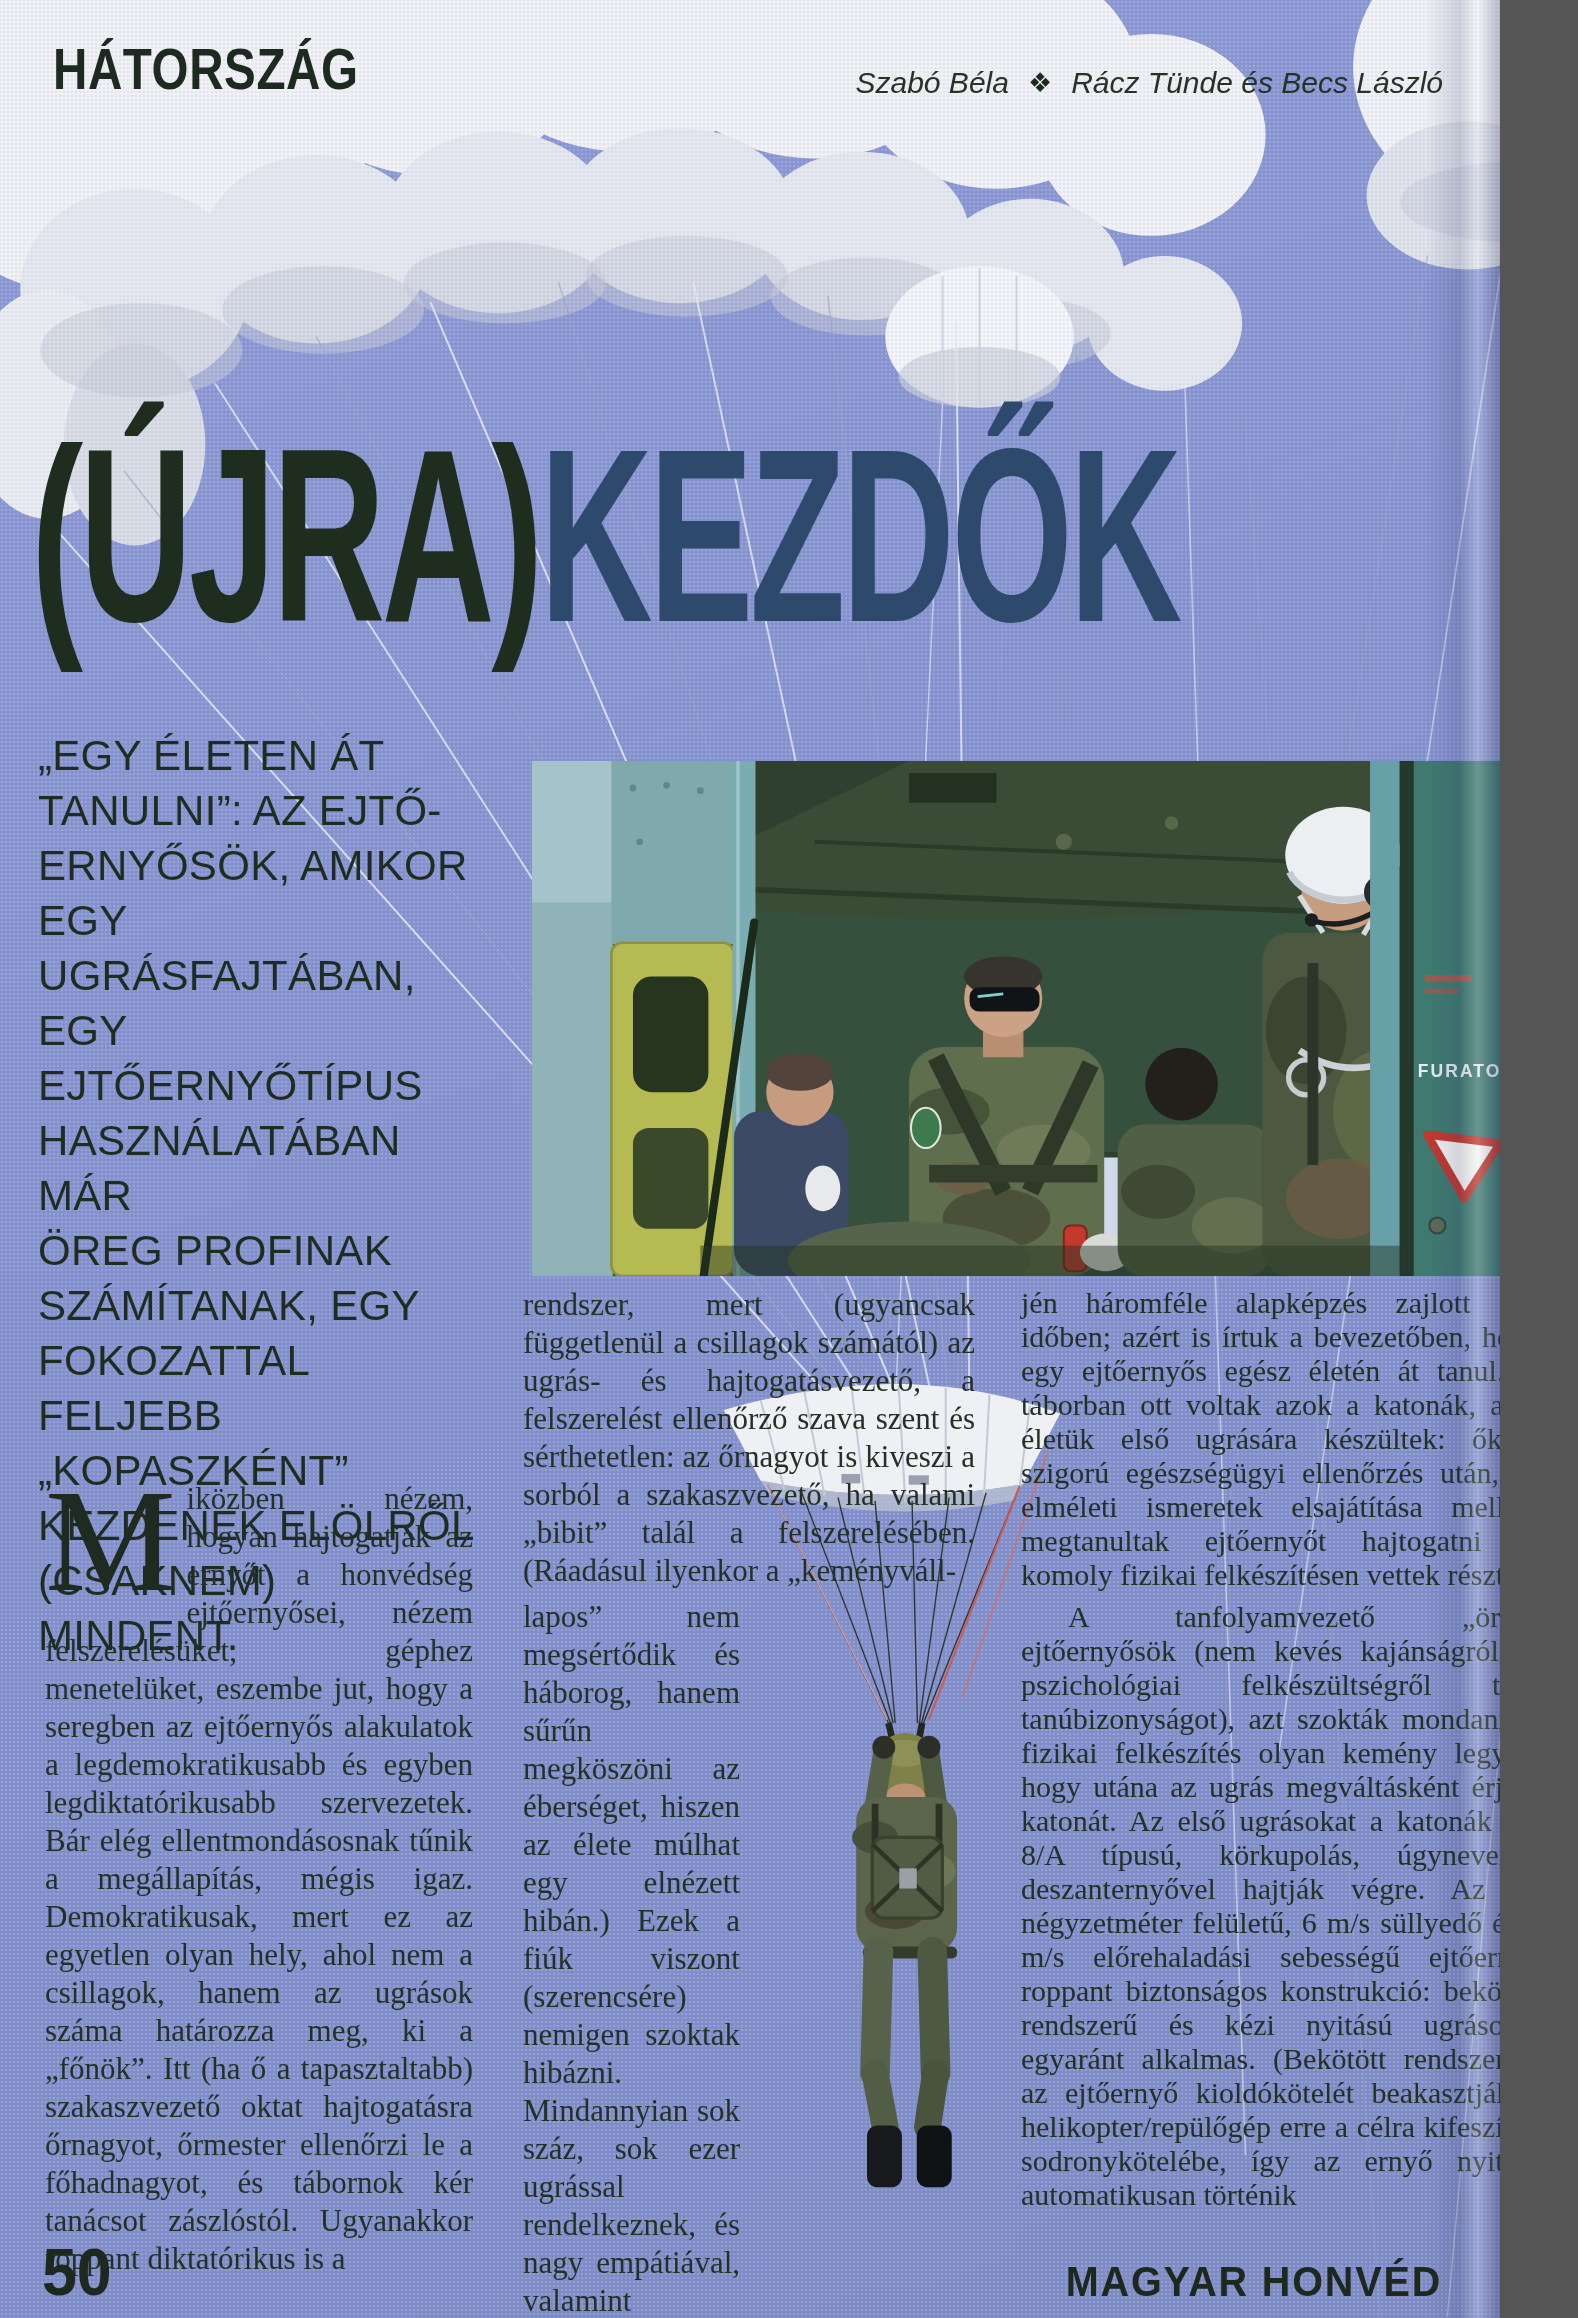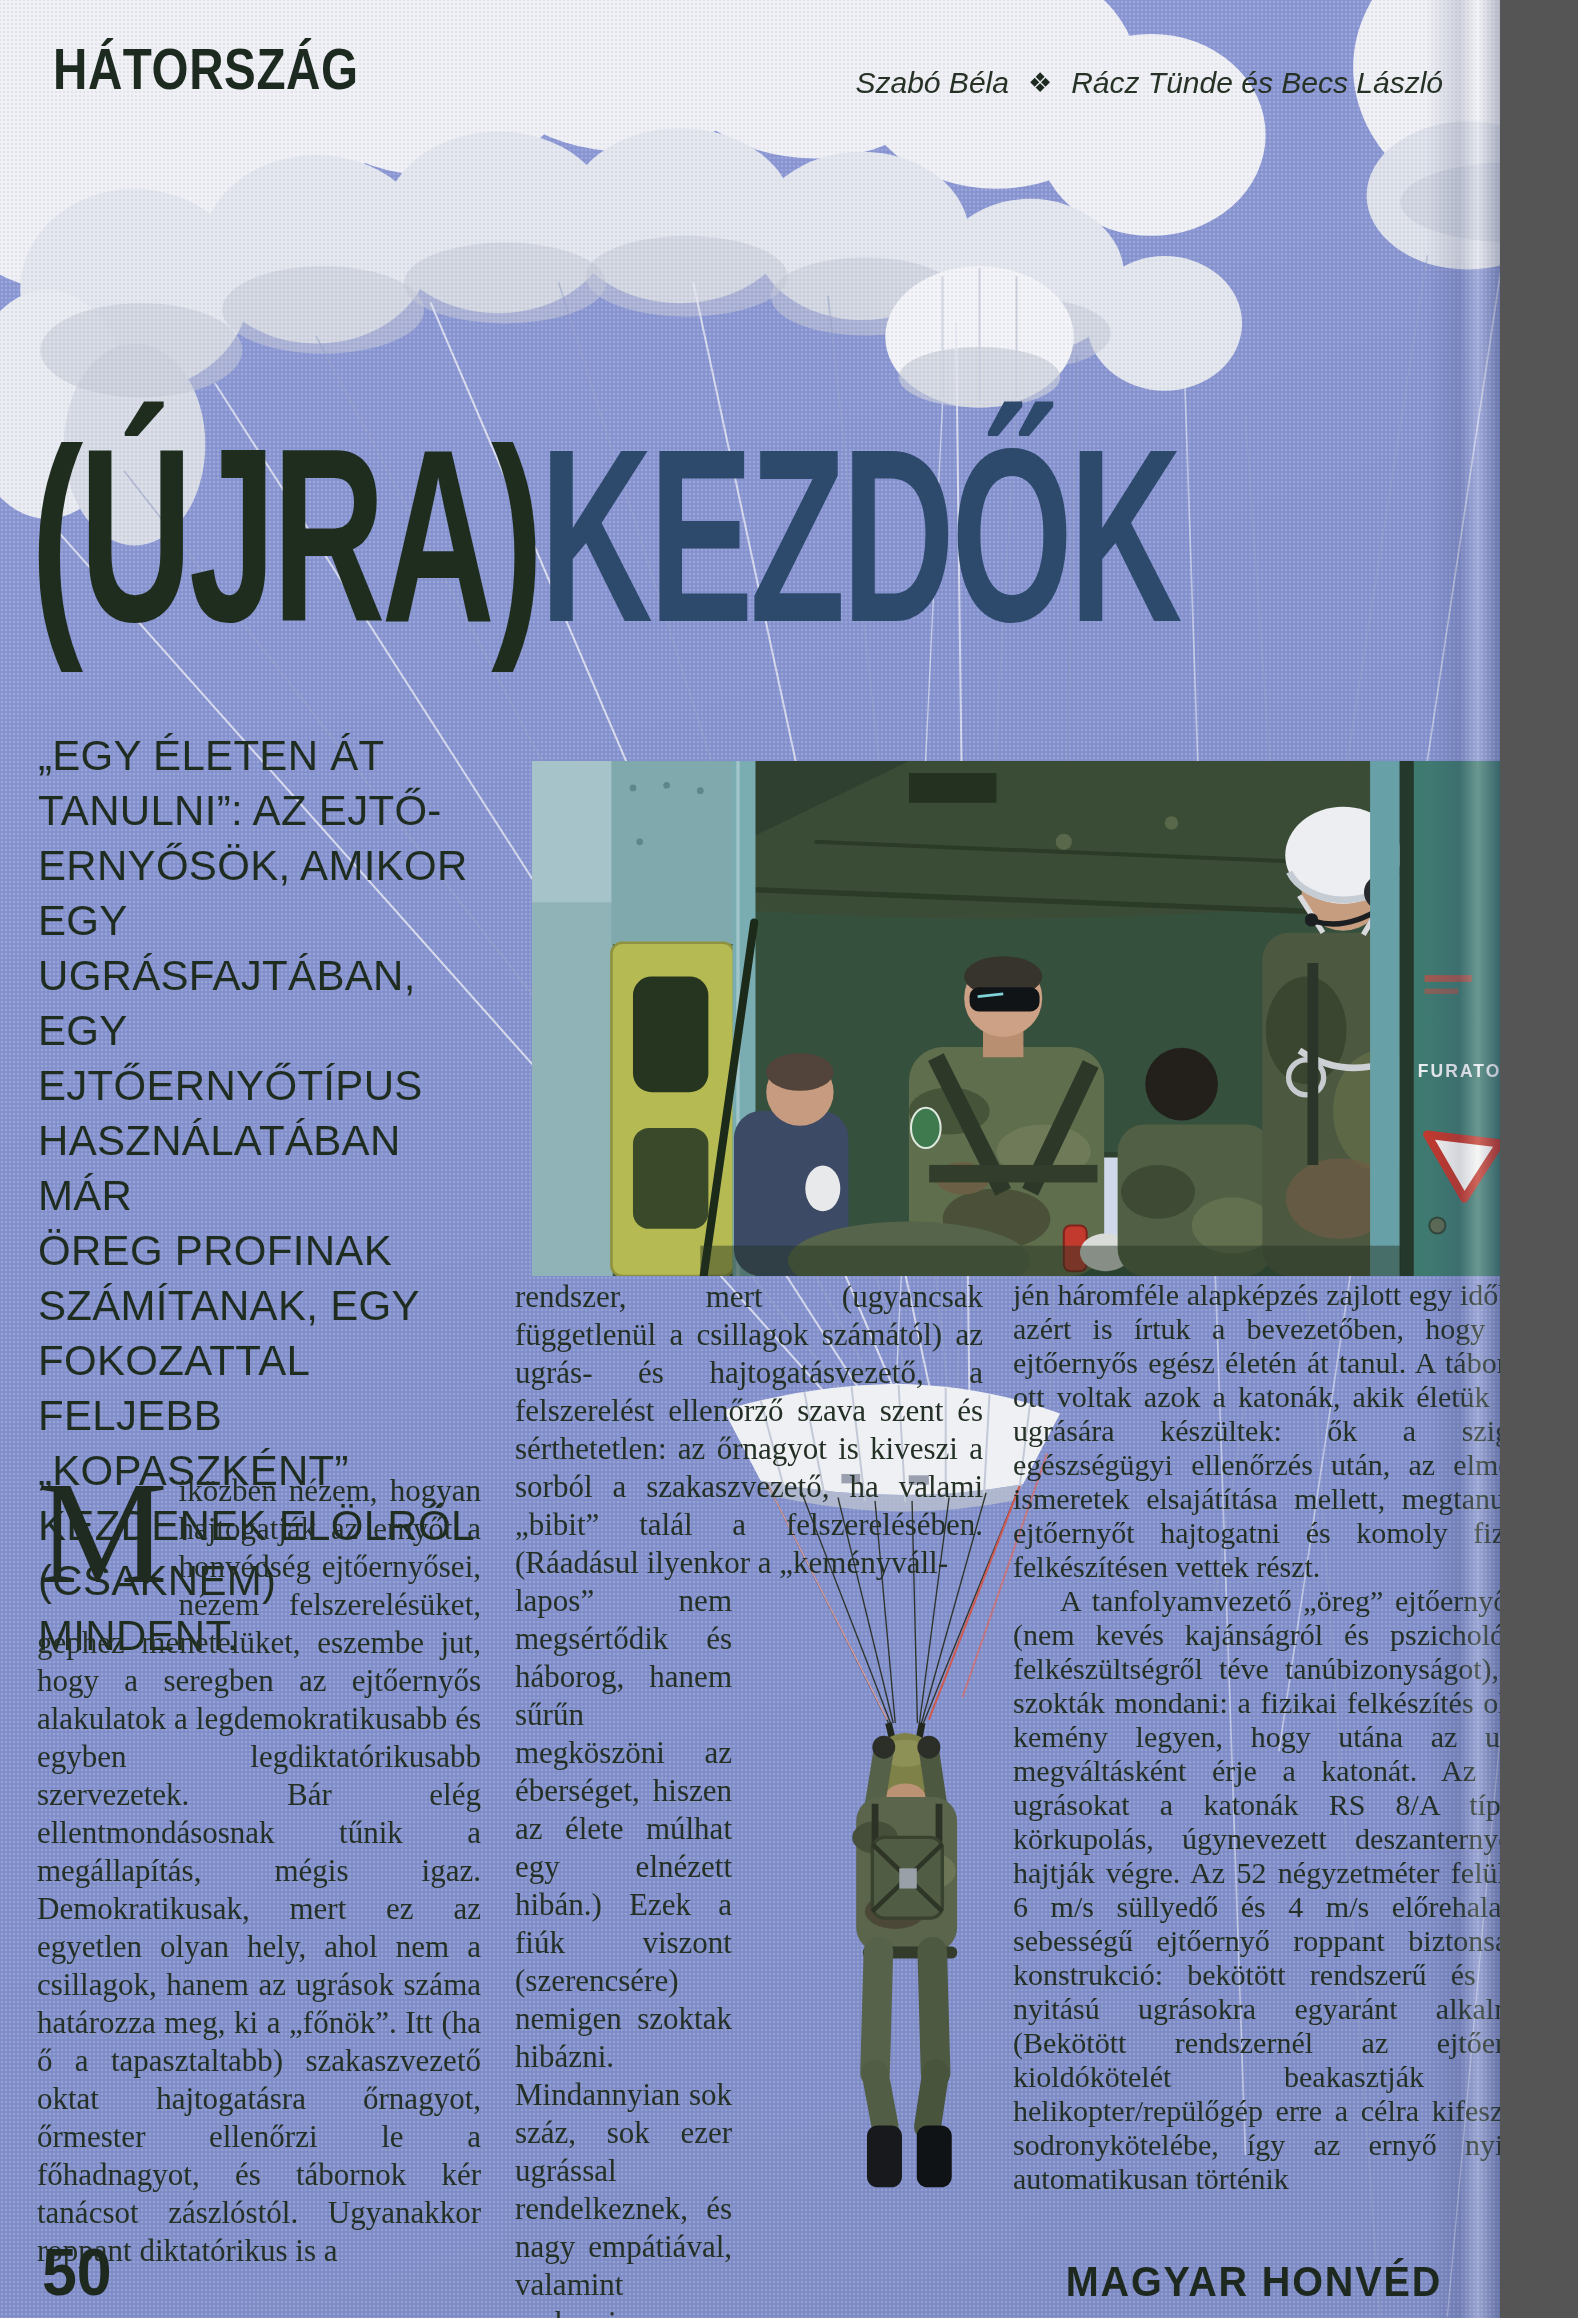--- a/index.html
+++ b/index.html
@@ -40,21 +40,21 @@
   .headline .t1{color:#1e2d1e;}
   .headline .t2{color:#2d4a6c;}
   .lead-quote{
     position:absolute;left:38px;top:728px;width:438px;z-index:5;
     font-size:42px;line-height:55px;color:#1f2c20;white-space:pre-line;letter-spacing:0.3px;
   }
   .bodycol{
     position:absolute;z-index:5;color:#243026;font-family:"Liberation Serif",serif;
     text-align:justify;
   }
-  .bodycol p{margin:0;}
+  .bodycol p{margin:8px;}
   #col1{left:37px;top:1472px;width:444px;font-size:31px;line-height:38px;}
   #col1 .dropcap{
     float:left;font-size:147px;line-height:113px;padding:4px 10.8px 0 0;color:#1f2a20;
     font-family:"Liberation Serif",serif;
   }
   #col2{left:515px;top:1278px;width:468px;font-size:31px;line-height:38px;}
   #col2 .narrow{width:217px;}
   #col3{left:1013px;top:1278px;width:537px;font-size:30px;line-height:34px;}
   #col3 .p2{text-indent:47px;}
   .page-number{

